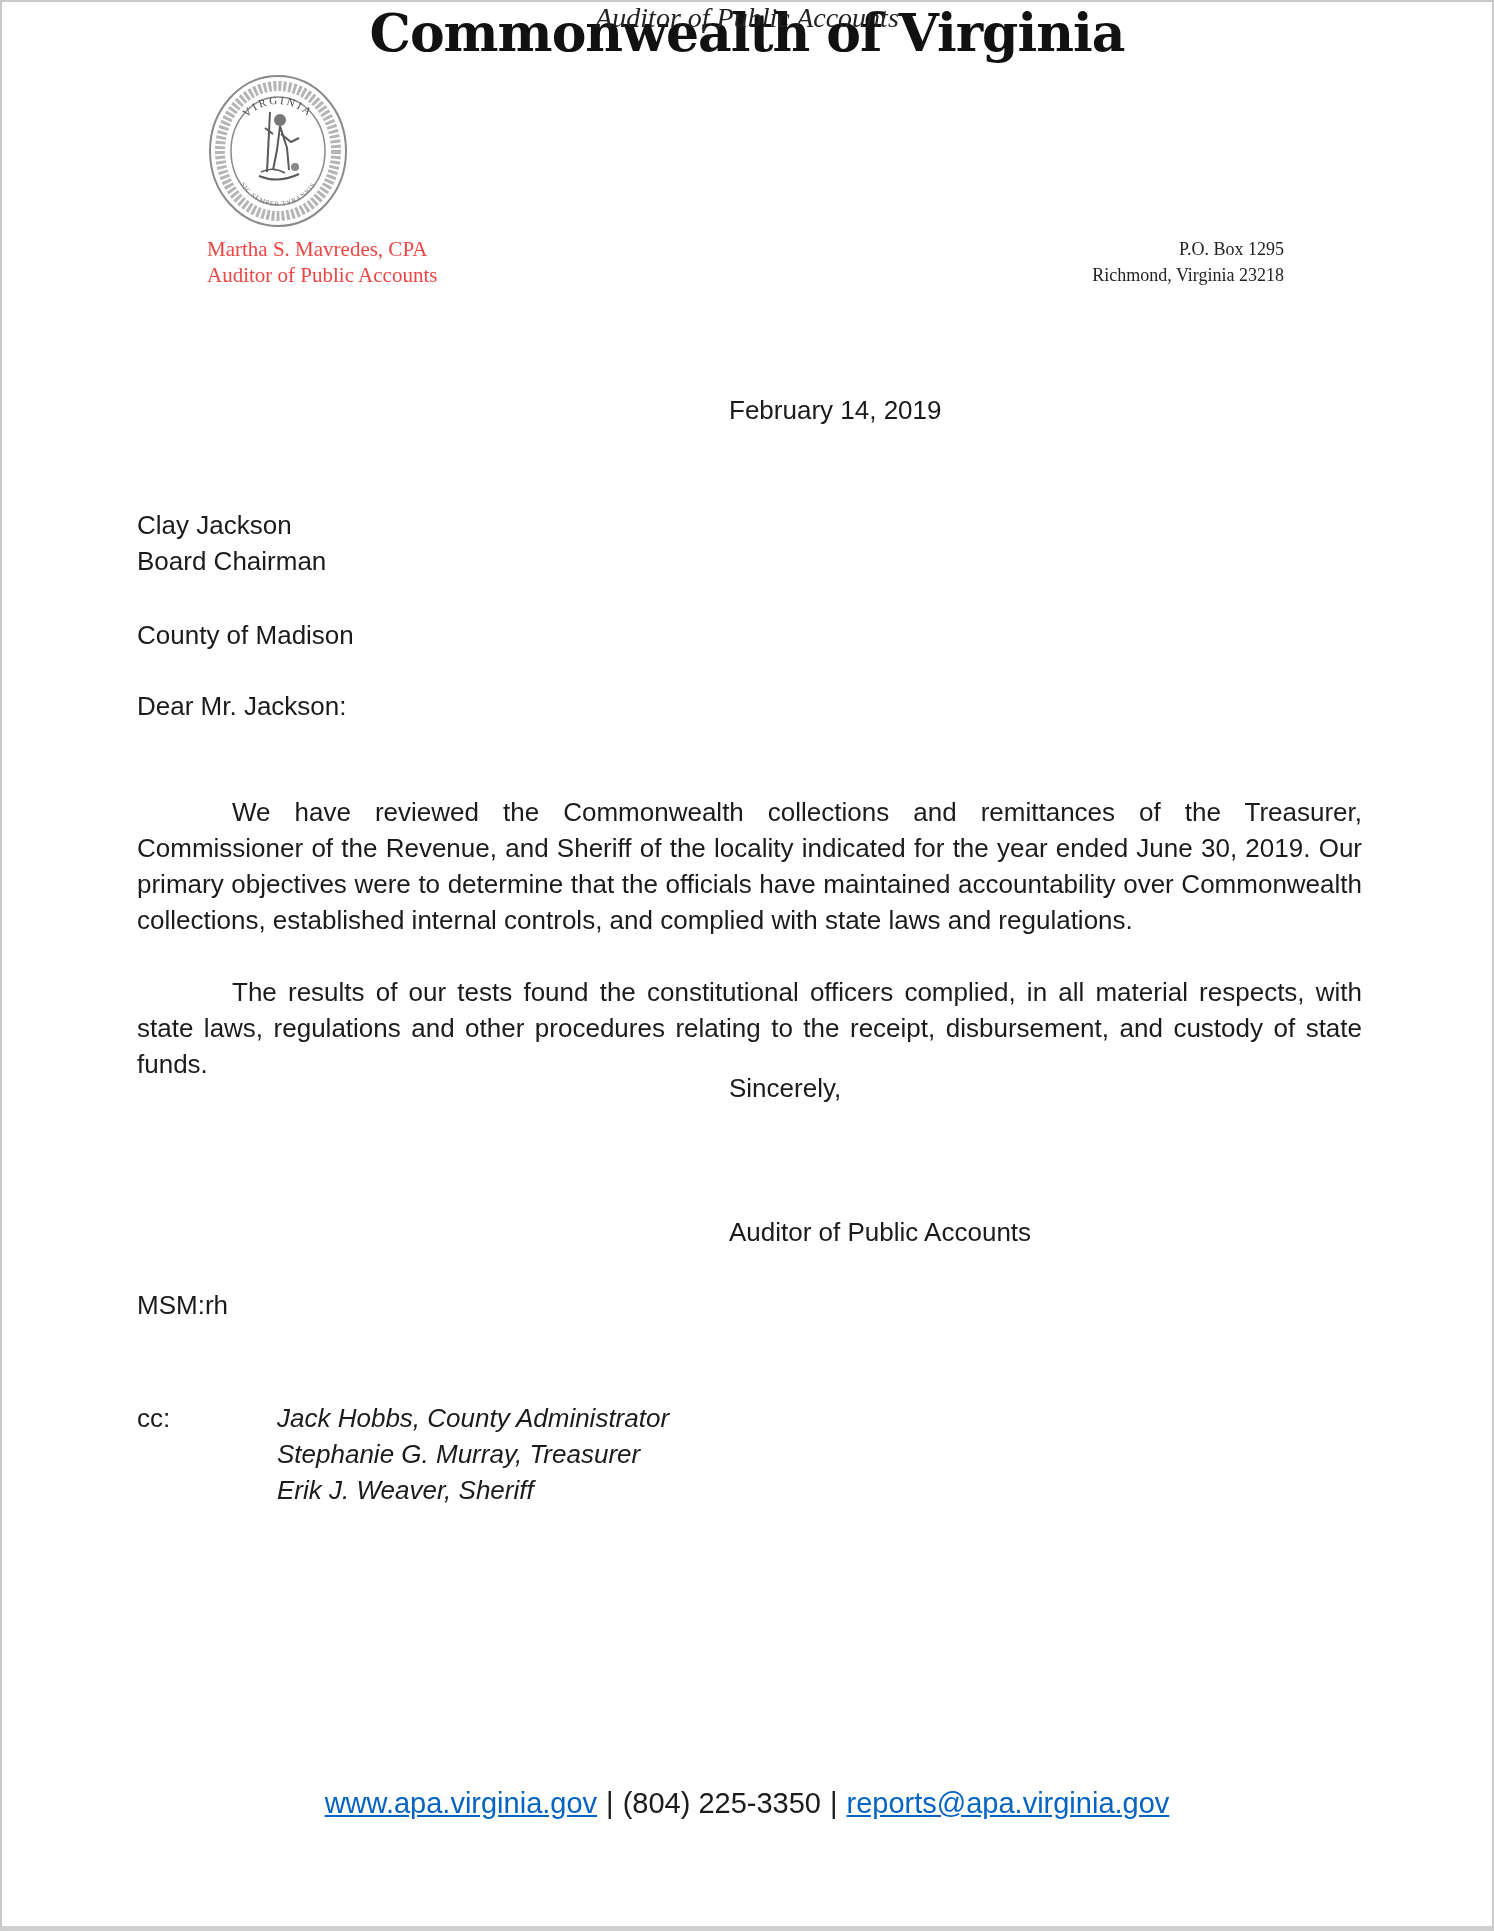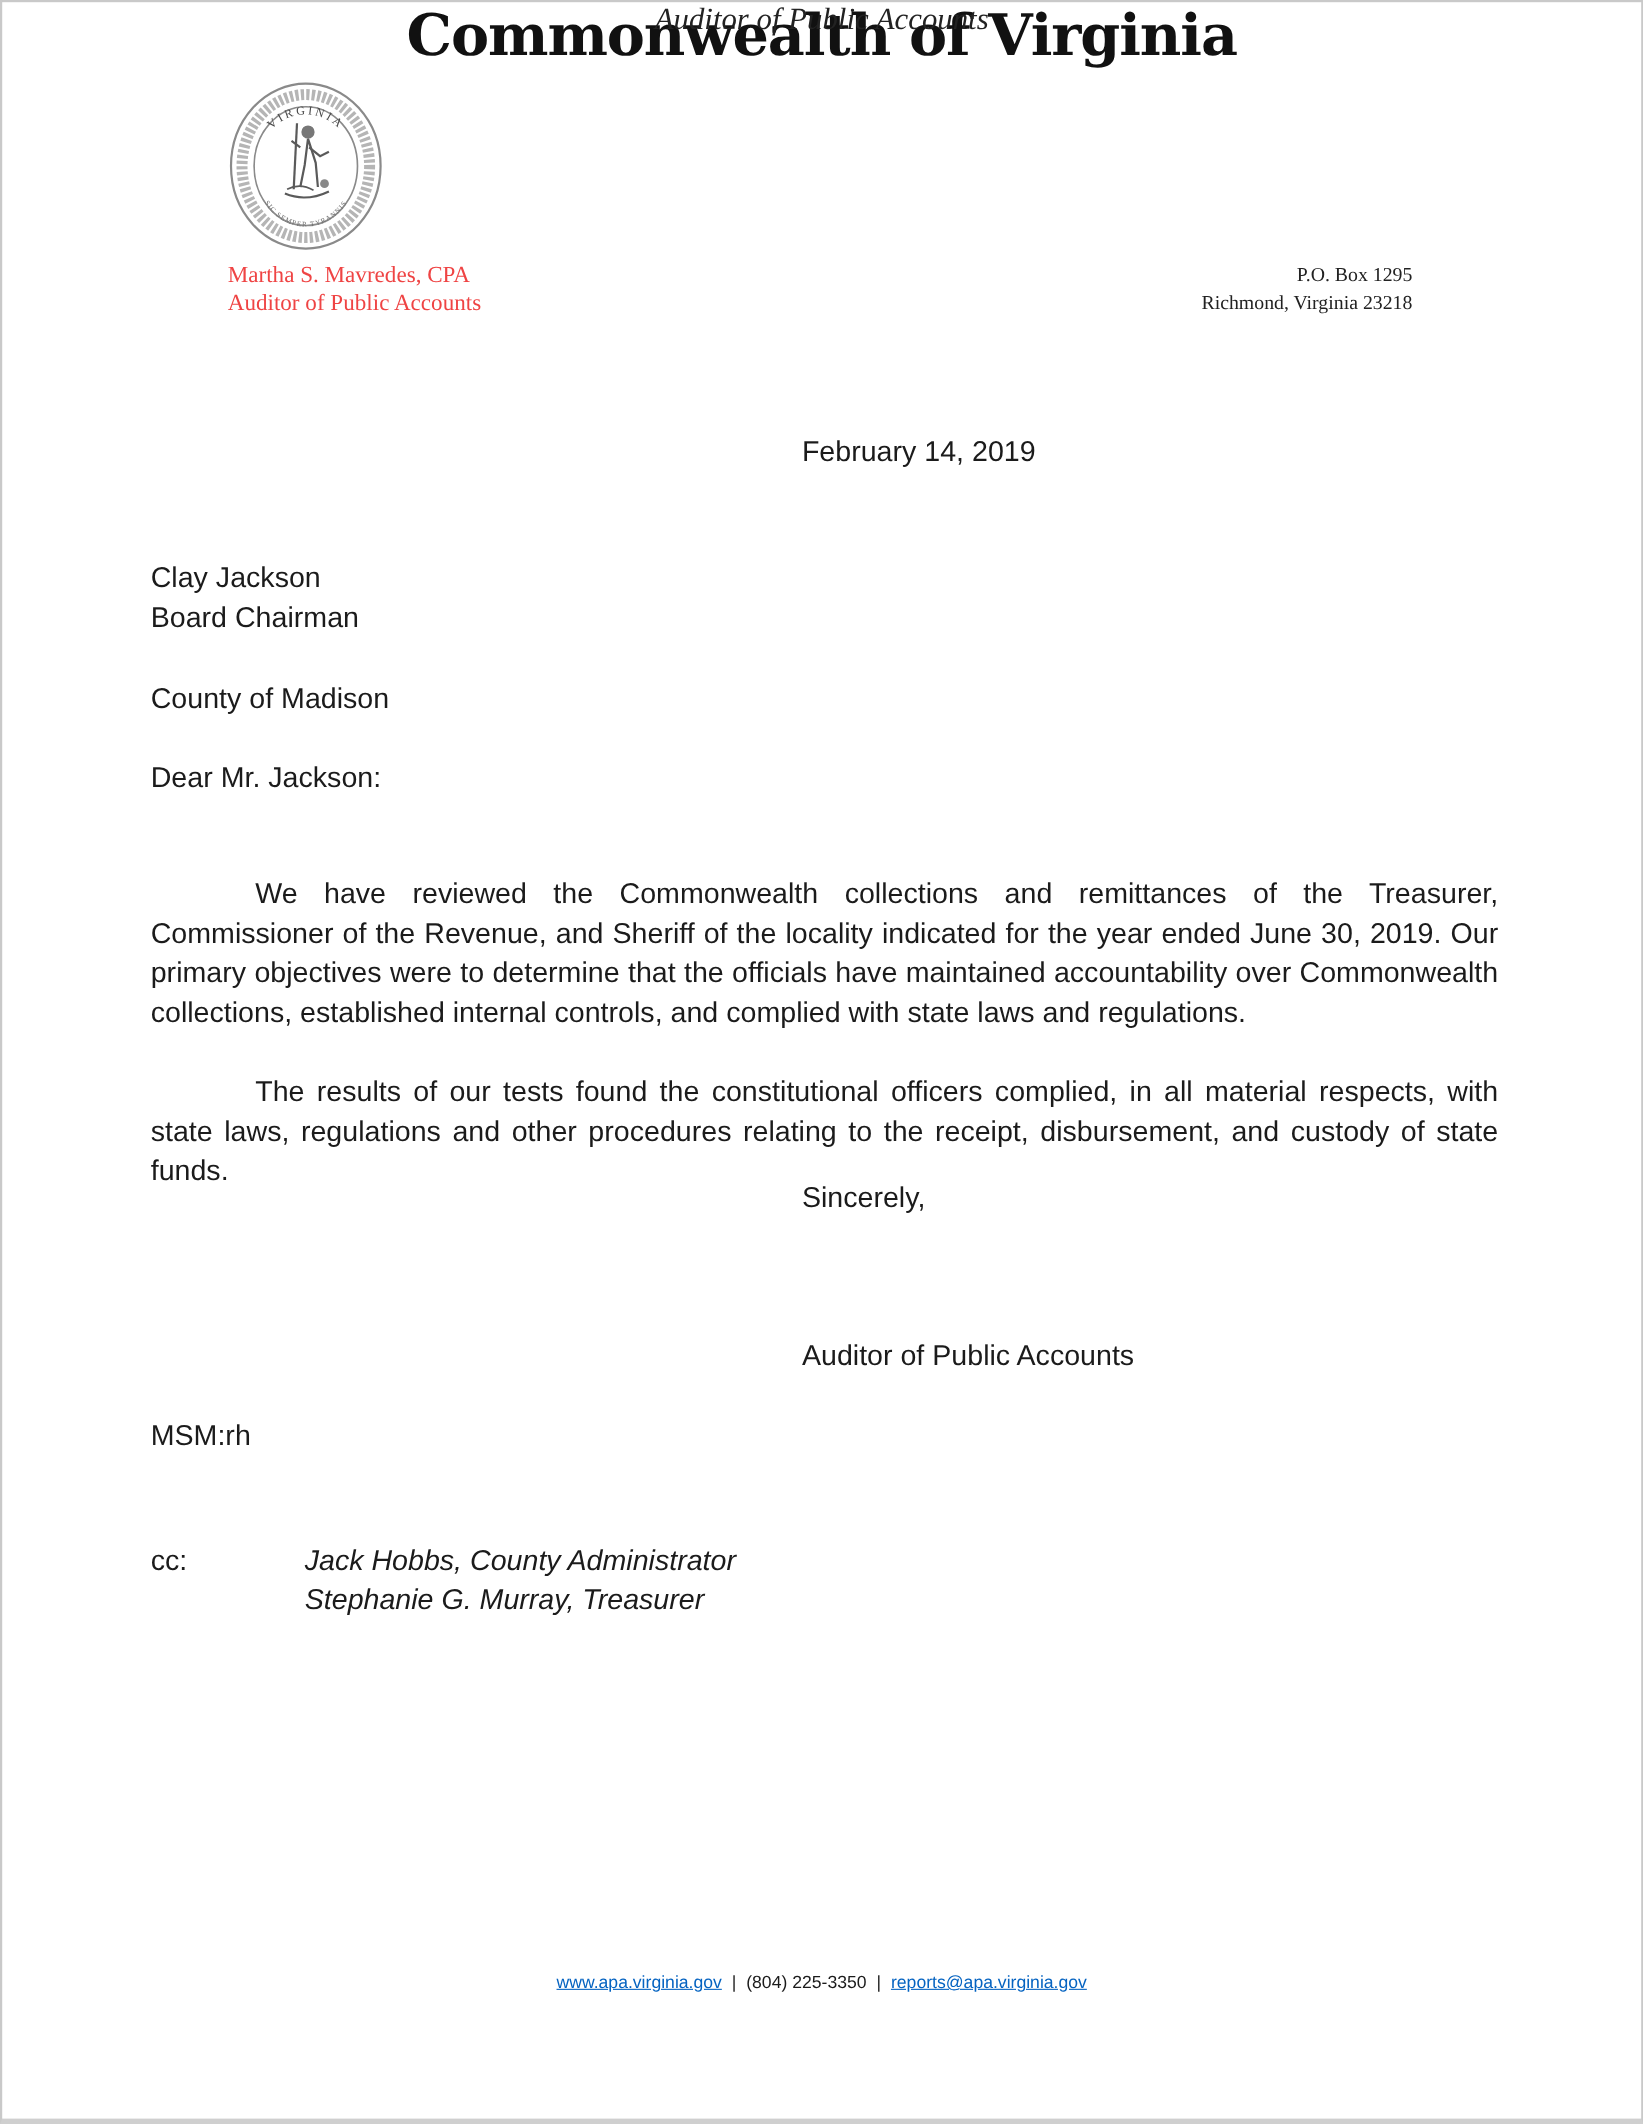--- a/index.html
+++ b/index.html
@@ -61,21 +61,21 @@
   .signer      { left:727px; top:1212px; }
   .initials    { left:135px; top:1285px; }
   .cc-block    { left:135px; top:1398px; display:flex;gap:48px; }
   .cc-label    { width:92px; }
   .cc-list div { white-space:nowrap;font-style:italic; }
 
   
   .footer {
     left:0; right:0; top:1784px;
     text-align:center;
-    font-size:16px; line-height:34px;
+    font-size:29px; line-height:34px;
     color:#1b1b1b;
   }
   .footer .link { text-decoration:underline; cursor:pointer; }
   .footer .sep { margin:0 9px; }
 
   svg text { font-family:"Liberation Serif", serif; }
 </style>
 </head>
 <body>
 
@@ -142,20 +142,21 @@
 
   <div class="abs sans signer">Auditor of Public Accounts</div>
 
   <div class="abs sans initials">MSM:rh</div>
 
   <div class="abs sans cc-block">
     <div class="cc-label">cc:</div>
     <div class="cc-list">
       <div>Jack Hobbs, County Administrator</div>
       <div>Stephanie G. Murray, Treasurer</div>
+      <div>Erik J. Weaver, Sheriff</div>
     </div>
   </div>
 
   <div class="abs footer">
     <span class="link" style="color: rgb(5, 99, 193);">www.apa.virginia.gov</span><span class="sep">|</span><span>(804) 225-3350</span><span class="sep">|</span><span class="link" style="color: rgb(5, 99, 193);">reports@apa.virginia.gov</span>
   </div>
 
 </div>
 
 </body></html>

